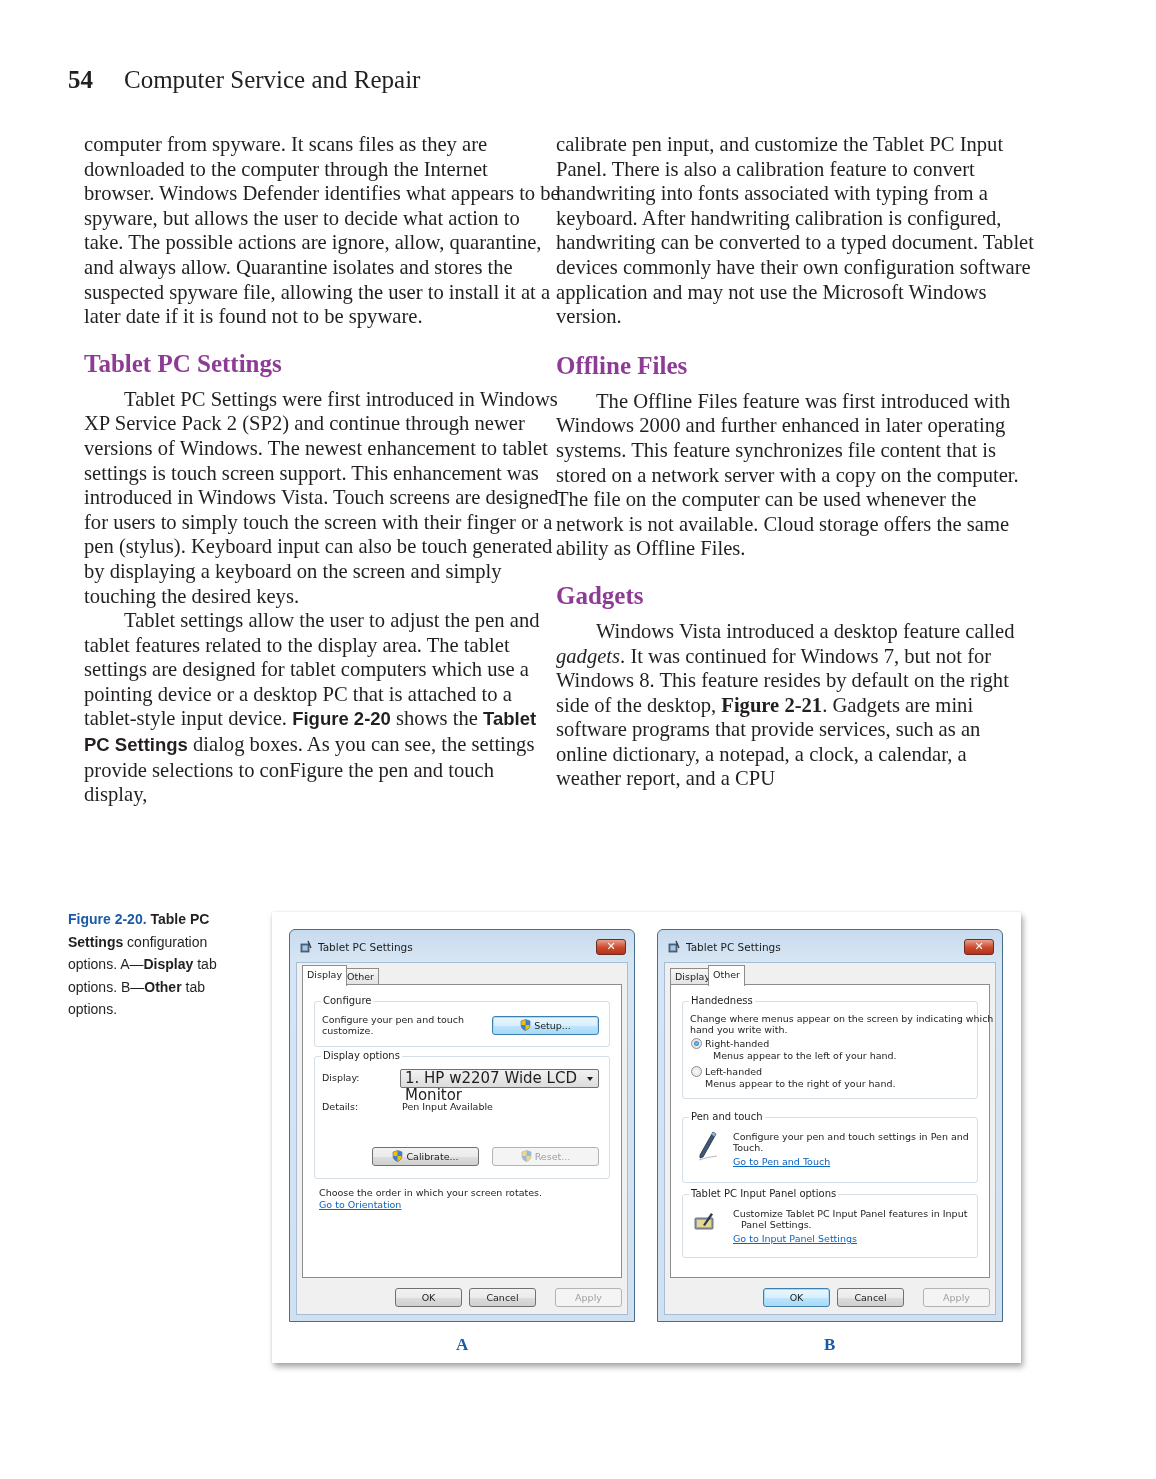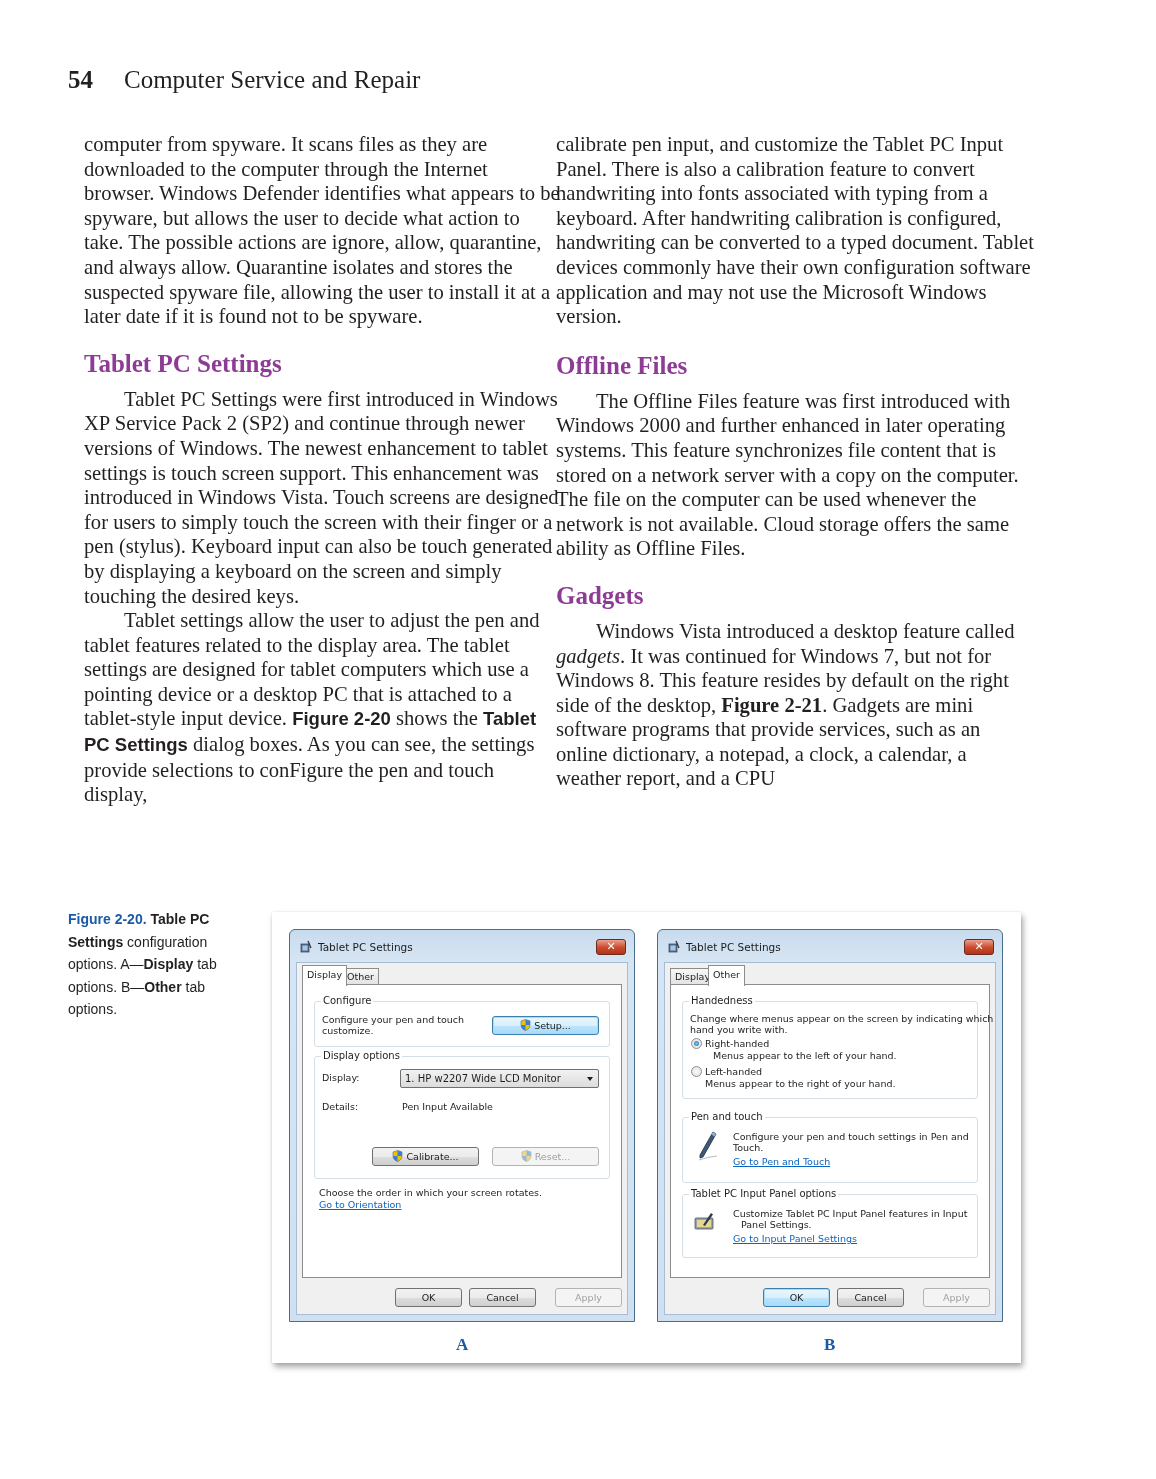--- a/index.html
+++ b/index.html
@@ -42,21 +42,21 @@
   .group { position: absolute; left: 11px; right: 11px; border: 1px solid #d5dfe5; border-radius: 3px; }
   .group .legend { position: absolute; left: 6px; top: -7px; background: #fff; padding: 0 2px; font-size: 10px; }
   .txt { position: absolute; font-size: 9.5px; line-height: 11px; white-space: nowrap; }
   .link { color: #0b64c0; text-decoration: underline; }
 
   .btn { position: absolute; height: 19px; border: 1px solid #707070; border-radius: 3px; background: linear-gradient(#f2f2f2 0%, #ebebeb 50%, #dddddd 51%, #cfcfcf 100%); font-size: 9.5px; text-align: center; line-height: 17px; white-space: nowrap; }
   .btn.focused { border-color: #3c7fb1; box-shadow: inset 0 0 0 1px #a8dbf5; background: linear-gradient(#eaf6fd 0%, #d9f0fc 50%, #bee6fd 51%, #a7d9f5 100%); }
   .btn.disabled { border-color: #b5b2b2; background: #f4f4f4; color: #a0a0a0; }
   .shield { display: inline-block; width: 11px; height: 12px; vertical-align: -2px; margin-right: 3px; }
 
-  .combo { position: absolute; height: 19px; border: 1px solid #707070; border-radius: 2px; background: linear-gradient(#f2f2f2, #dcdcdc); font-size: 10px; line-height: 17px; padding-left: 4px; }
+  .combo { position: absolute; height: 19px; border: 1px solid #707070; border-radius: 2px; background: linear-gradient(#f2f2f2, #dcdcdc); font-size: 15px; line-height: 17px; padding-left: 4px; }
   .combo .arrow { position: absolute; right: 5px; top: 7px; width: 0; height: 0; border-left: 3.5px solid transparent; border-right: 3.5px solid transparent; border-top: 4px solid #1e1e1e; }
 
   .radio { position: absolute; width: 11px; height: 11px; border-radius: 50%; border: 1px solid #8f8f8f; background: radial-gradient(#fafafa, #dcdcdc); }
   .radio.checked::after { content: ""; position: absolute; left: 2px; top: 2px; width: 5px; height: 5px; border-radius: 50%; background: radial-gradient(#7fc6f0, #1d6fa8); }
 
   .fig-label { position: absolute; top: 1335px; font-family: "Liberation Serif", "DejaVu Serif", serif; font-weight: bold; font-size: 17px; color: #1a5aa6; }
 </style>
 </head>
 <body>
 

